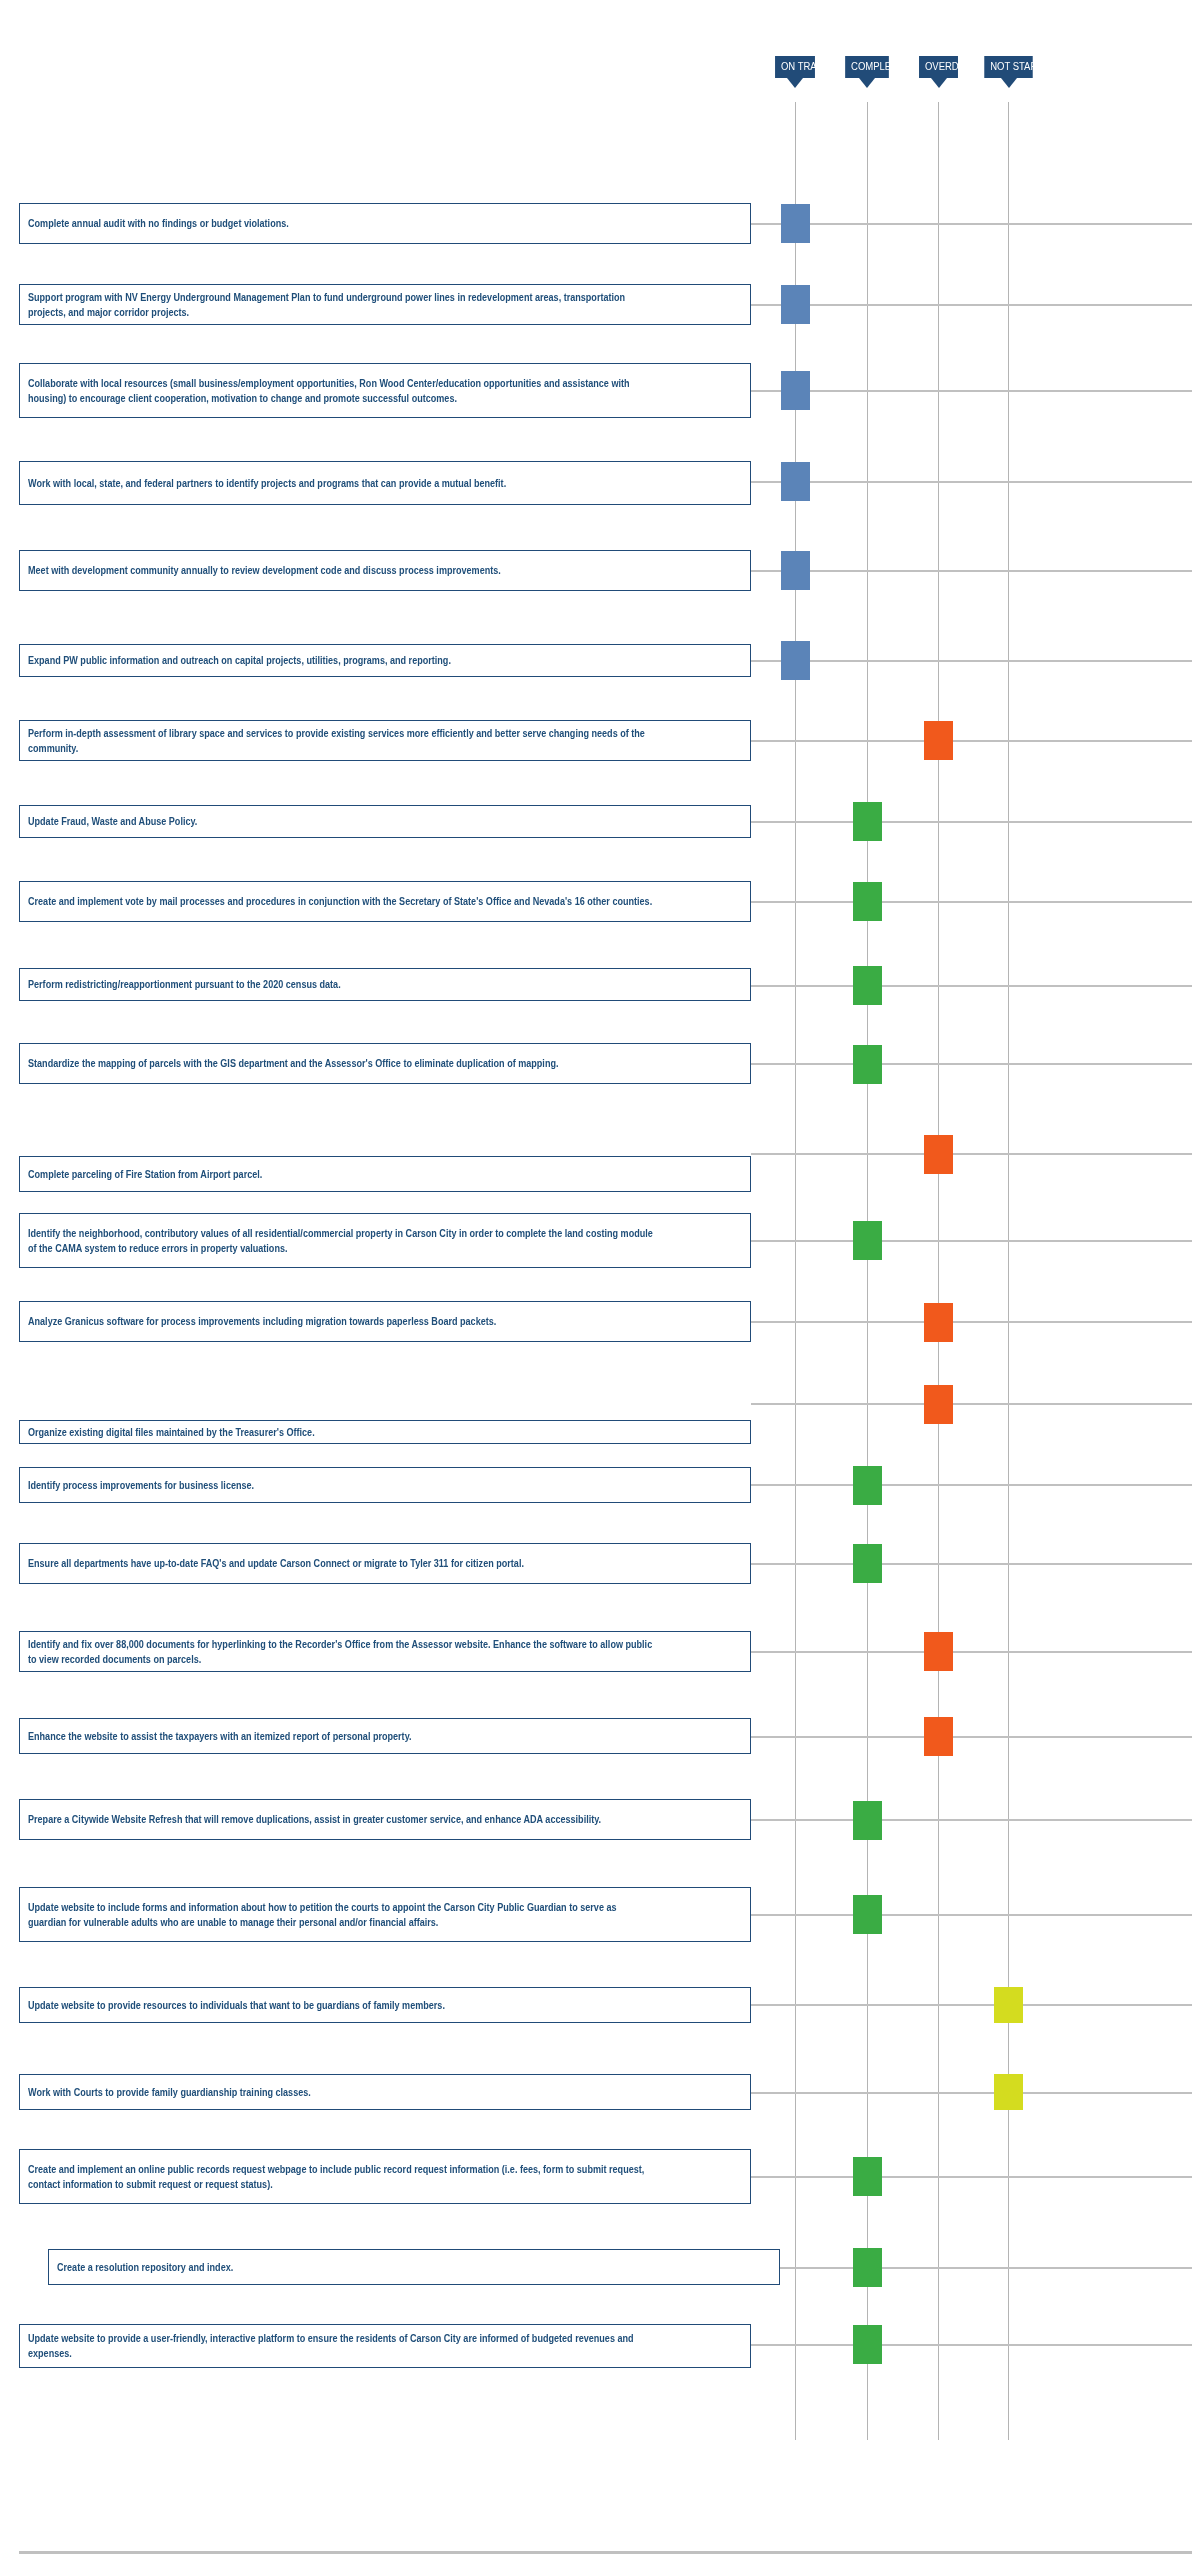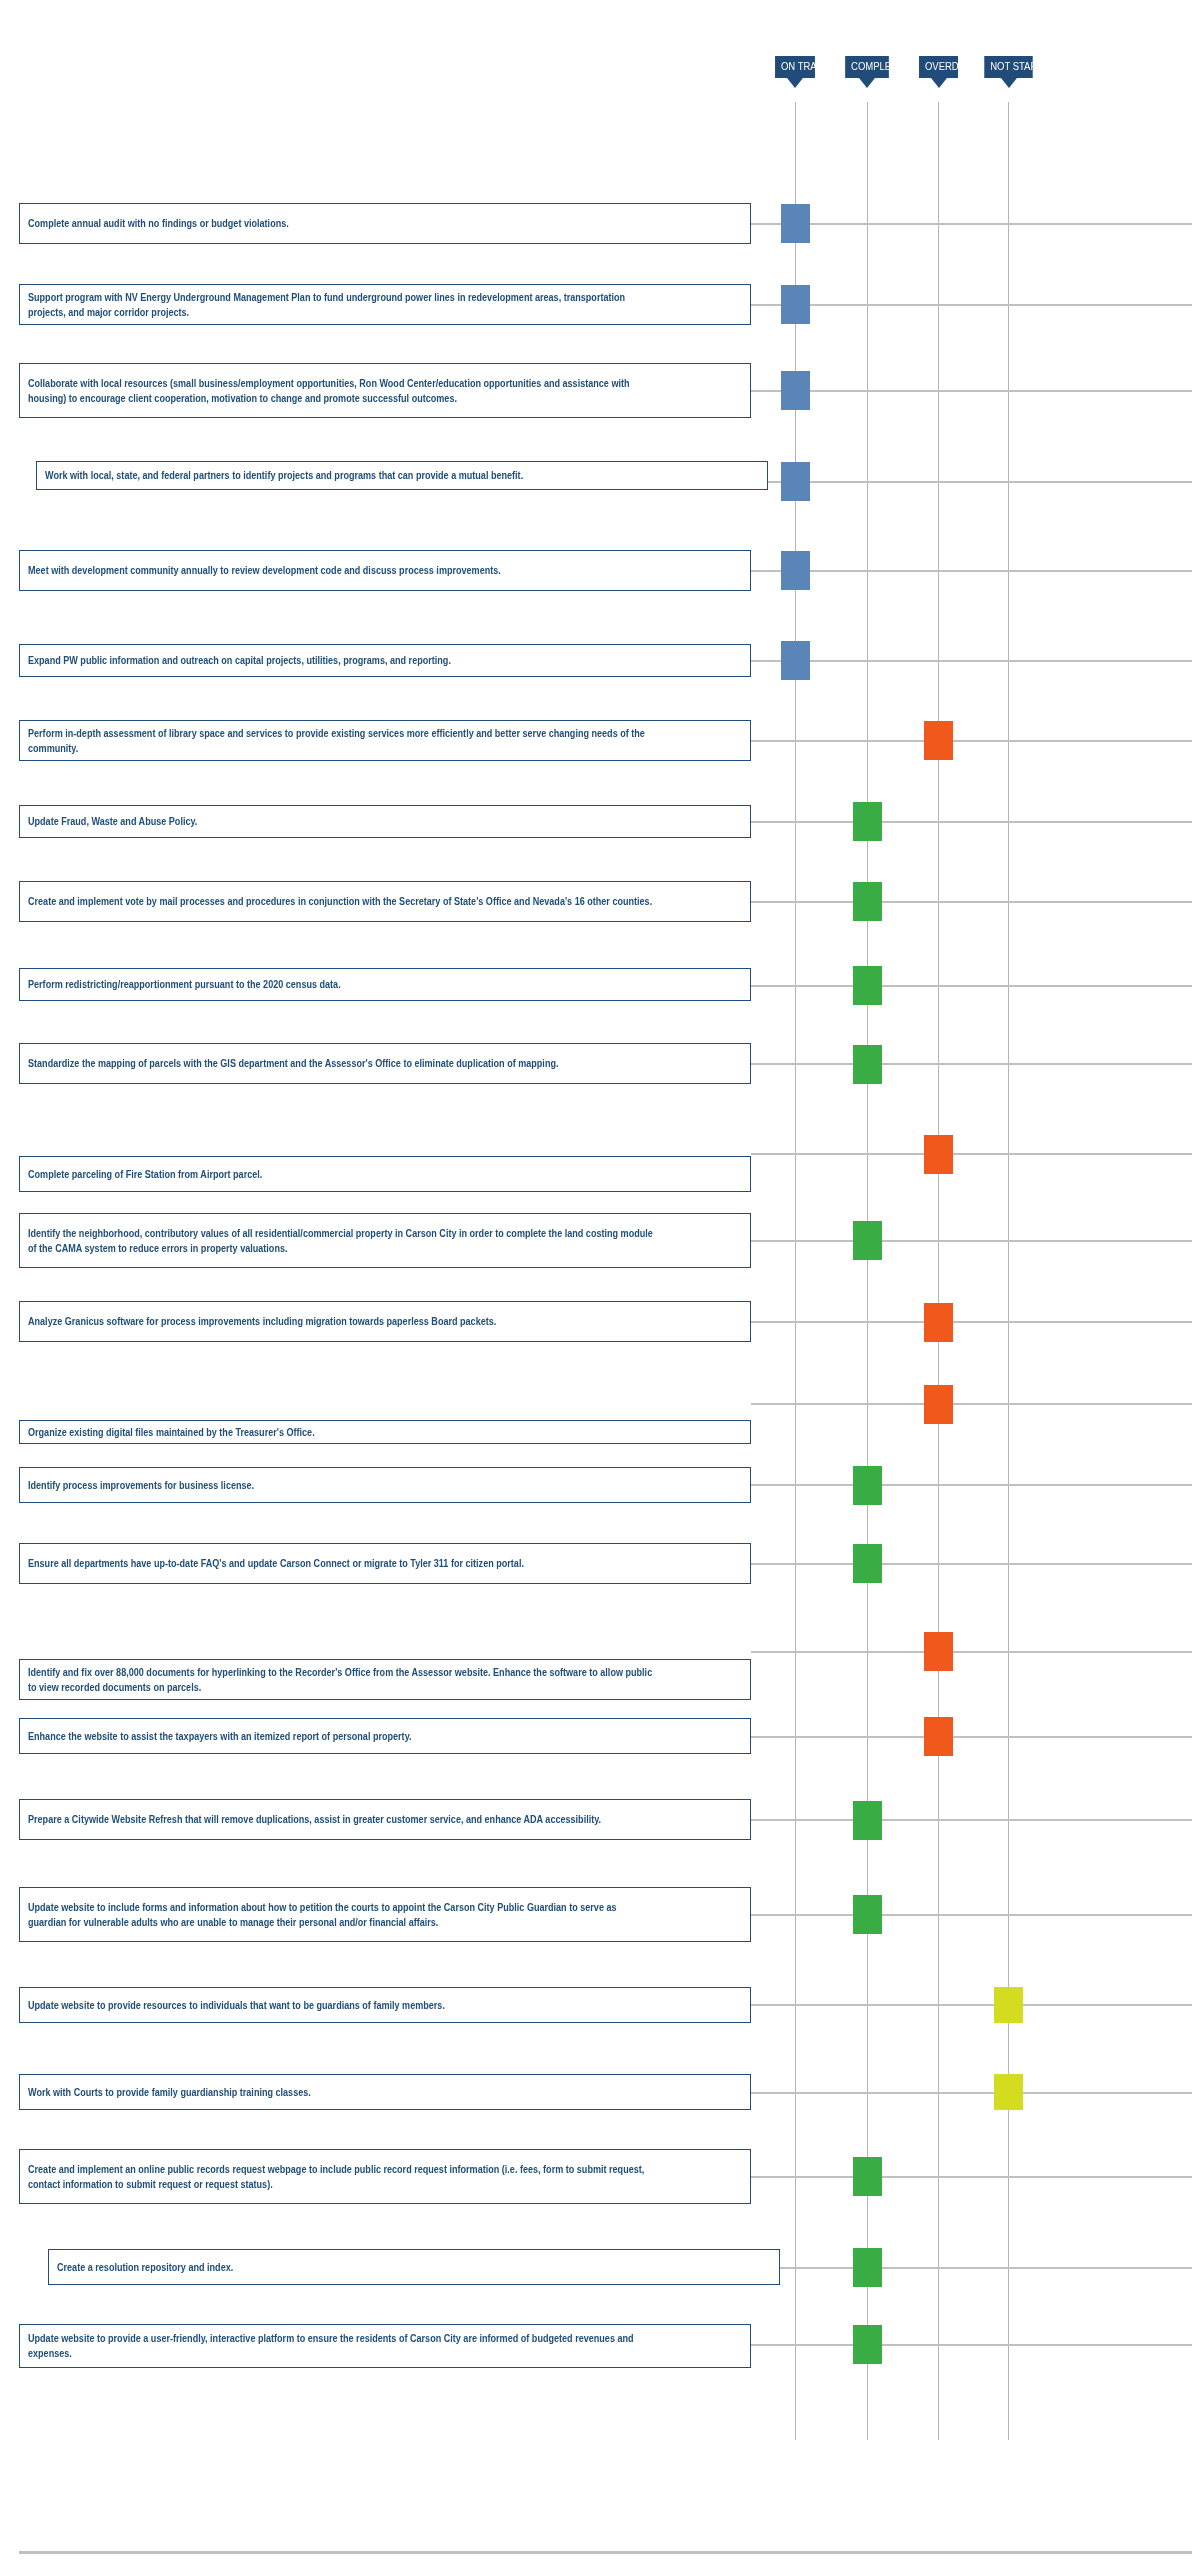--- a/index.html
+++ b/index.html
@@ -202,21 +202,21 @@
       </div>
       <div class="row" style="top: 0px;">
         <div class="connector" style="left: 751px; top: 390px; width: 441px;"></div>
         <div class="task-box" style="top: 363px; height: 55px;">
           <div class="task-text">Collaborate with local resources (small business/employment opportunities, Ron Wood Center/education opportunities and assistance with housing) to encourage client cooperation, motivation to change and promote successful outcomes.</div>
         </div>
         <div class="marker m-ontrack" style="left: 781px; top: 371px; height: 39px;"></div>
       </div>
       <div class="row" style="top: 0px;">
         <div class="connector" style="left: 751px; top: 481px; width: 441px;"></div>
-        <div class="task-box" style="top: 461px; height: 29px; margin-left: 17px;">
+        <div class="task-box" style="top: 461px; height: 44px;">
           <div class="task-text">Work with local, state, and federal partners to identify projects and programs that can provide a mutual benefit.</div>
         </div>
         <div class="marker m-ontrack" style="left: 781px; top: 462px; height: 39px;"></div>
       </div>
       <div class="row" style="top: 0px;">
         <div class="connector" style="left: 751px; top: 570px; width: 441px;"></div>
         <div class="task-box" style="top: 550px; height: 41px;">
           <div class="task-text">Meet with development community annually to review development code and discuss process improvements.</div>
         </div>
         <div class="marker m-ontrack" style="left: 781px; top: 551px; height: 39px;"></div>
@@ -300,21 +300,21 @@
       </div>
       <div class="row" style="top: 0px;">
         <div class="connector" style="left: 751px; top: 1563px; width: 441px;"></div>
         <div class="task-box" style="top: 1543px; height: 41px;">
           <div class="task-text">Ensure all departments have up-to-date FAQ's and update Carson Connect or migrate to Tyler 311 for citizen portal.</div>
         </div>
         <div class="marker m-complete" style="left: 853px; top: 1544px; height: 39px;"></div>
       </div>
       <div class="row" style="top: 0px;">
         <div class="connector" style="left: 751px; top: 1651px; width: 441px;"></div>
-        <div class="task-box" style="top: 1631px; height: 41px; margin-top: 28px;">
+        <div class="task-box" style="top: 1631px; height: 41px;">
           <div class="task-text">Identify and fix over 88,000 documents for hyperlinking to the Recorder's Office from the Assessor website.  Enhance the software to allow public to view recorded documents on parcels.</div>
         </div>
         <div class="marker m-overdue" style="left: 924px; top: 1632px; height: 39px;"></div>
       </div>
       <div class="row" style="top: 0px;">
         <div class="connector" style="left: 751px; top: 1736px; width: 441px;"></div>
         <div class="task-box" style="top: 1718px; height: 36px;">
           <div class="task-text">Enhance the website to assist the taxpayers with an itemized report of personal property.</div>
         </div>
         <div class="marker m-overdue" style="left: 924px; top: 1717px; height: 39px;"></div>

